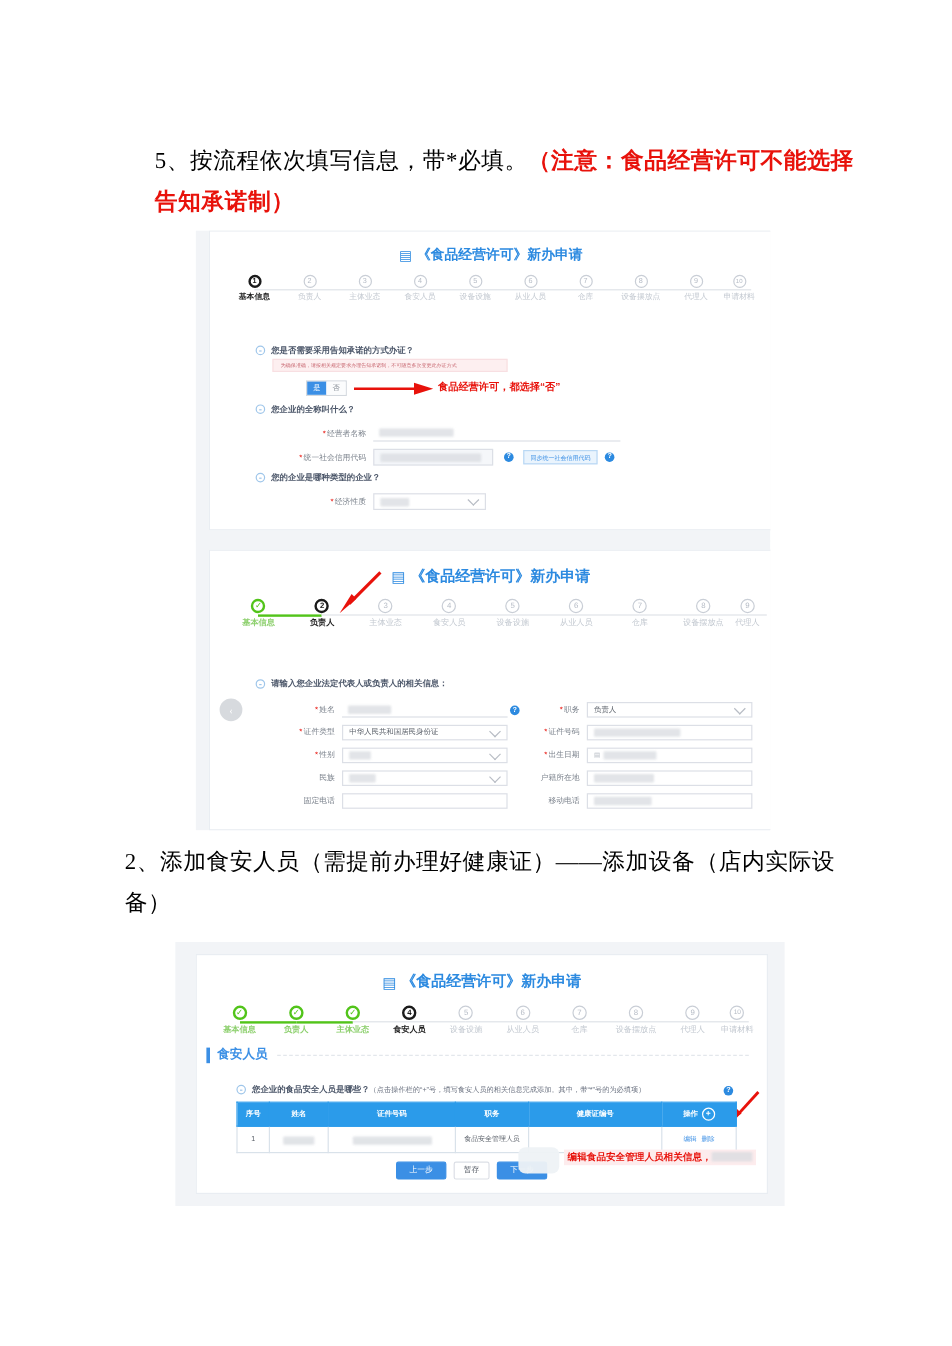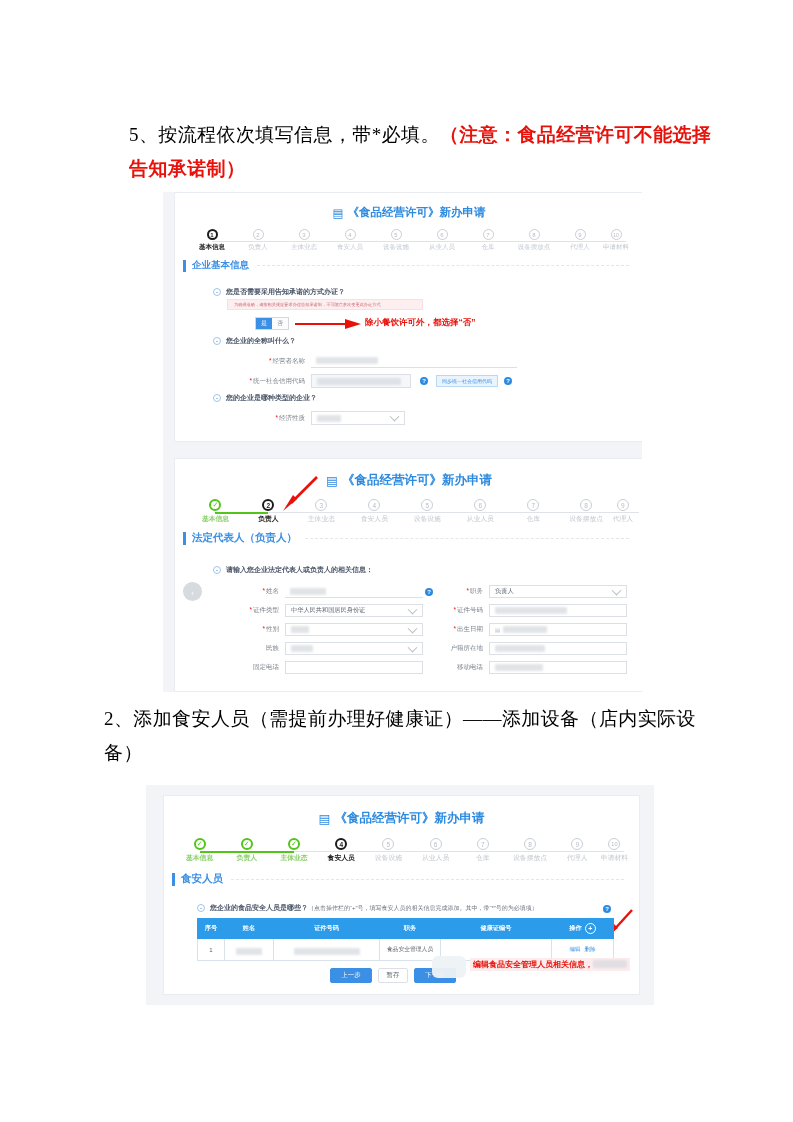--- a/index.html
+++ b/index.html
@@ -447,45 +447,40 @@
         <div class="step-circle" style="width:11px;height:11px;font-size:6px;">9</div>
         <div class="step-label" style="font-size:6.5px;">代理人</div>
       </div>
       <div class="step">
 
         <div class="step-circle" style="width:11px;height:11px;font-size:5px;">10</div>
         <div class="step-label" style="font-size:6.5px;">申请材料</div>
       </div>
     </div>
 
-    <div class="section-head" style="left:8px; top:66px; width:456px;">
-      <div class="section-bar" style="width:3px;height:12px;"></div>
-      <div class="section-title" style="font-size:9.5px;">企业基本信息</div>
-      <div class="section-dots"></div>
-    </div>
 
     <div class="question" style="left:38px; top:94px;">
       <span class="q-bullet" style="width:8px;height:8px;"></span>
       <span class="q-text" style="font-size:7px;">您是否需要采用告知承诺的方式办证？</span>
     </div>
 
     <div class="notice" style="left:52px; top:106px; width:196px; height:11px; font-size:4.2px;">
       <span>为确保准确，请按相关规定要求办理告知承诺制，不可随意多次变更此办证方式</span>
     </div>
 
     <div class="toggle" style="left:80px; top:124px; width:34px; height:13px;">
       <div class="toggle-opt sel" style="width:17px;font-size:6px;">是</div>
       <div class="toggle-opt" style="width:17px;font-size:6px;">否</div>
     </div>
 
     <svg class="arrow-svg" style="left:120px; top:124px;" width="66" height="14" viewBox="0 0 66 14">
       <line x1="0" y1="7" x2="54" y2="7" stroke="#e8120b" stroke-width="2"></line>
       <polygon points="66,7 50,2 50,12" fill="#e8120b"></polygon>
     </svg>
-    <div class="annot" style="left:190px; top:124px; font-size:8.5px;">除小餐饮许可外，都选择“否”</div>
+    <div class="annot" style="left:190px; top:124px; font-size:8.5px;">食品经营许可，都选择“否”</div>
 
     <div class="question" style="left:38px; top:143px;">
       <span class="q-bullet" style="width:8px;height:8px;"></span>
       <span class="q-text" style="font-size:7px;">您企业的全称叫什么？</span>
     </div>
 
     <div class="field" style="left:42px; top:161px; width:300px; height:14px;">
       <div class="field-label" style="width:88px; font-size:6.5px;"><span class="req-star">*</span><span>经营者名称</span></div>
       <div class="field-input underline" style="width:206px;height:14px;">
         <span class="blur" style="width:62px;height:7px;"></span>
@@ -572,25 +567,20 @@
         <div class="step-circle" style="width:12px;height:12px;font-size:6.5px;">9</div>
         <div class="step-label" style="font-size:6.8px;">代理人</div>
       </div>
     </div>
 
     <svg class="arrow-svg" style="left:104px; top:16px;" width="40" height="36" viewBox="0 0 40 36">
       <line x1="38" y1="2" x2="12" y2="28" stroke="#e8120b" stroke-width="2.6"></line>
       <polygon points="4,36 18,24 14,20" fill="#e8120b"></polygon>
     </svg>
 
-    <div class="section-head" style="left:8px; top:72px; width:456px;">
-      <div class="section-bar" style="width:3px;height:13px;"></div>
-      <div class="section-title" style="font-size:10.5px;">法定代表人（负责人）</div>
-      <div class="section-dots"></div>
-    </div>
 
     <div class="question" style="left:38px; top:106px;">
       <span class="q-bullet" style="width:8px;height:8px;"></span>
       <span class="q-text" style="font-size:7px;">请输入您企业法定代表人或负责人的相关信息：</span>
     </div>
 
     <div class="collapse-handle" style="left:8px; top:123px; width:19px; height:19px; font-size:9px;">‹</div>
 
     <div class="field" style="left:42px; top:126px; height:13px;">
       <div class="field-label" style="width:62px; font-size:6.5px;"><span class="req-star">*</span><span>姓名</span></div>

